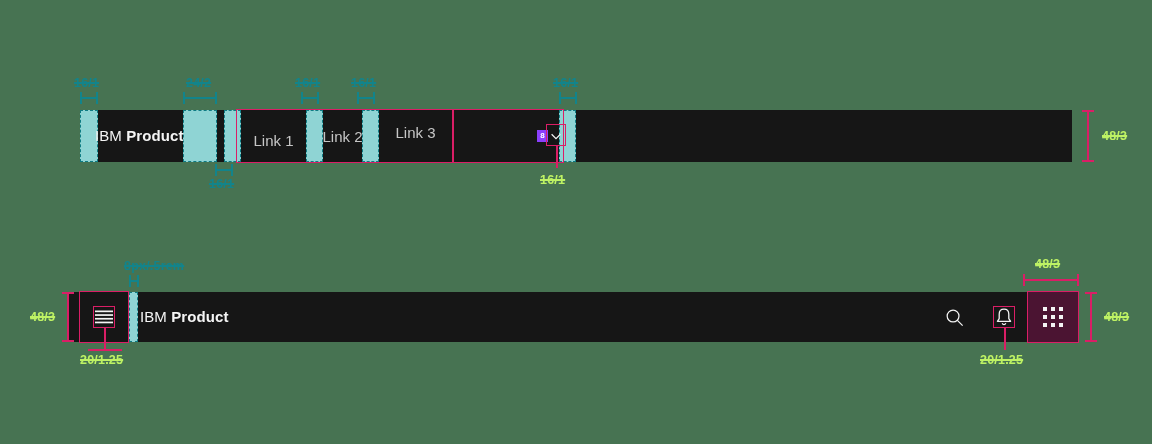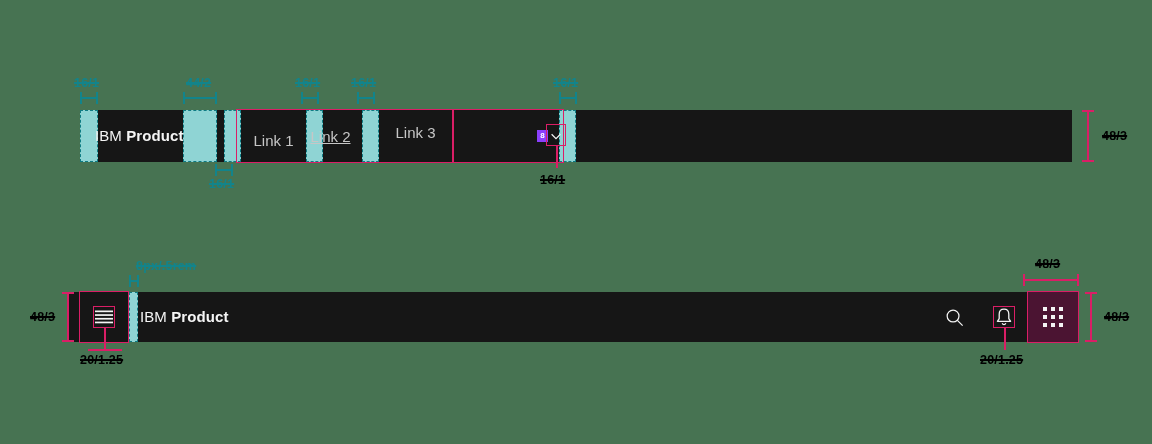--- a/index.html
+++ b/index.html
@@ -45,21 +45,21 @@
     white-space:nowrap;
     box-sizing:border-box;
   }
 
   
   .mk-box{position:absolute;border:1.5px solid #da1e66;box-sizing:border-box;}
   .mk-line-h{position:absolute;height:1.5px;background:#da1e66;}
   .mk-line-v{position:absolute;width:1.5px;background:#da1e66;}
   .mk-label{
     position:absolute;
-    color:#000000;
+    color:#bef264;
     font-size:12.5px;
     font-weight:700;
     letter-spacing:.2px;
     white-space:nowrap;
     text-decoration:line-through;
     text-decoration-thickness:1.5px;
   }
   
   .cal-v{position:absolute;}
   .cal-v .stem{position:absolute;left:50%;top:0;bottom:0;width:2px;margin-left:-1px;background:#da1e66;}
@@ -124,21 +124,21 @@
   <div class="spacer" style="left:306px;top:110px;width:17px;height:52px;"></div>
   <div class="spacer" style="left:362px;top:110px;width:17px;height:52px;"></div>
   <div class="spacer" style="left:559px;top:110px;width:17px;height:52px;"></div>
 
   <div class="navtext" style="left:95px;top:128px;">
     <span>IBM</span>
     <b>Product</b>
   </div>
 
   <div class="navlink" style="left:241px;top:110px;width:65px;height:60px;">Link 1</div>
-  <div class="navlink" style="left:311px;top:110px;width:39px;height:52px;text-decoration:underline;">Link 2</div>
+  <div class="navlink" style="left:323px;top:110px;width:39px;height:52px;">Link 2</div>
   <div class="navlink" style="left:379px;top:110px;width:73px;height:44px;">Link 3</div>
 
   <div class="badge" style="left:537px;top:130px;">8</div>
   <div class="iconbtn" style="left:547px;top:126px;width:18px;height:20px;">
     <svg class="icon-svg" width="14" height="14" viewBox="0 0 16 16" aria-hidden="true">
       <path d="M3 6 L8 11 L13 6" fill="none" stroke="#f4f4f4" stroke-width="1.4"></path>
     </svg>
   </div>
 
   <div class="mk-box" style="left:236px;top:109px;width:328px;height:54px;border-width:1.5px;"></div>
@@ -153,21 +153,21 @@
       <span class="end l"></span>
       <span class="end r"></span>
     </div>
   <div class="cal-label" style="left:74px;top:76px;">16/1</div>
 
   <div class="cal-h" style="left:183px;top:92px;width:34px;">
       <span class="bar"></span>
       <span class="end l"></span>
       <span class="end r"></span>
     </div>
-  <div class="cal-label" style="left:186px;top:76px;">44/2</div>
+  <div class="cal-label" style="left:186px;top:76px;">24/2</div>
 
   <div class="cal-h" style="left:301px;top:92px;width:18px;">
       <span class="bar"></span>
       <span class="end l"></span>
       <span class="end r"></span>
     </div>
   <div class="cal-label" style="left:295px;top:76px;">16/1</div>
 
   <div class="cal-h" style="left:357px;top:92px;width:18px;">
       <span class="bar"></span>
@@ -214,21 +214,21 @@
   <div class="mk-line-v" style="left:104px;top:328px;height:22px;"></div>
   <div class="mk-line-h" style="left:88px;top:349px;width:34px;"></div>
   <div class="mk-label" style="left:80px;top:353px;">20/1.25</div>
 
   <div class="spacer" style="left:129px;top:292px;width:9px;height:50px;"></div>
   <div class="cal-h" style="left:129px;top:275px;width:10px;">
       <span class="bar"></span>
       <span class="end l"></span>
       <span class="end r"></span>
     </div>
-  <div class="cal-label" style="left:136px;top:259px;">8px/.5rem</div>
+  <div class="cal-label" style="left:124px;top:259px;">8px/.5rem</div>
 
   <div class="navtext" style="left:140px;top:309px;">
     <span>IBM</span>
     <b>Product</b>
   </div>
 
   <div class="cal-v" style="left:62px;top:292px;width:12px;height:50px;">
     <span class="stem"></span>
       <span class="cap t"></span>
       <span class="cap b"></span>

